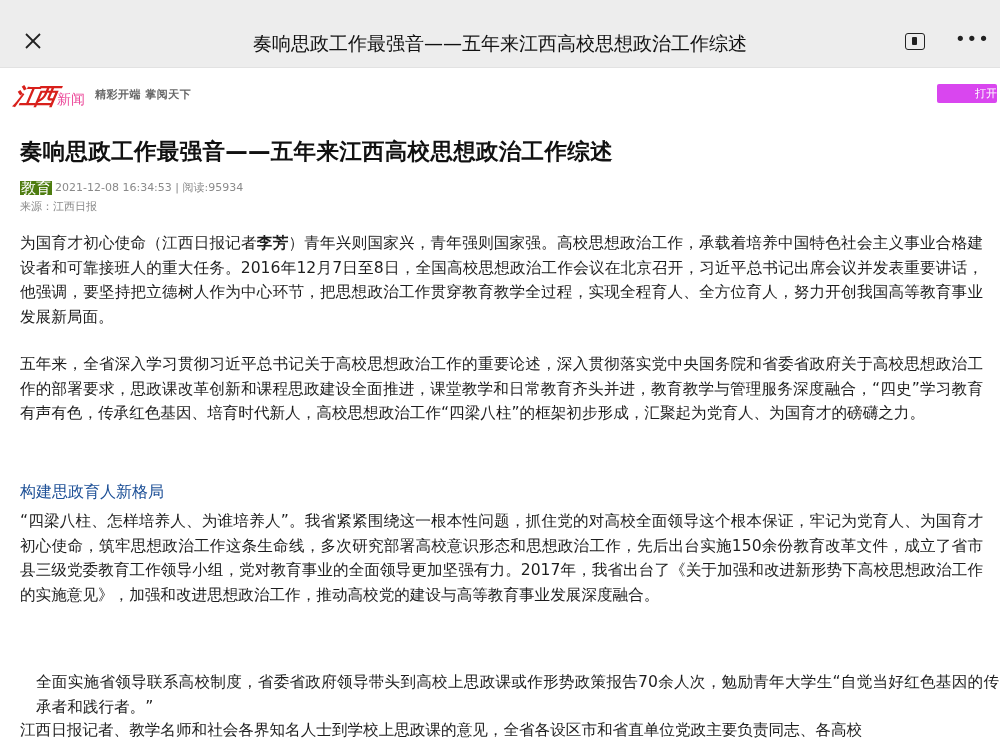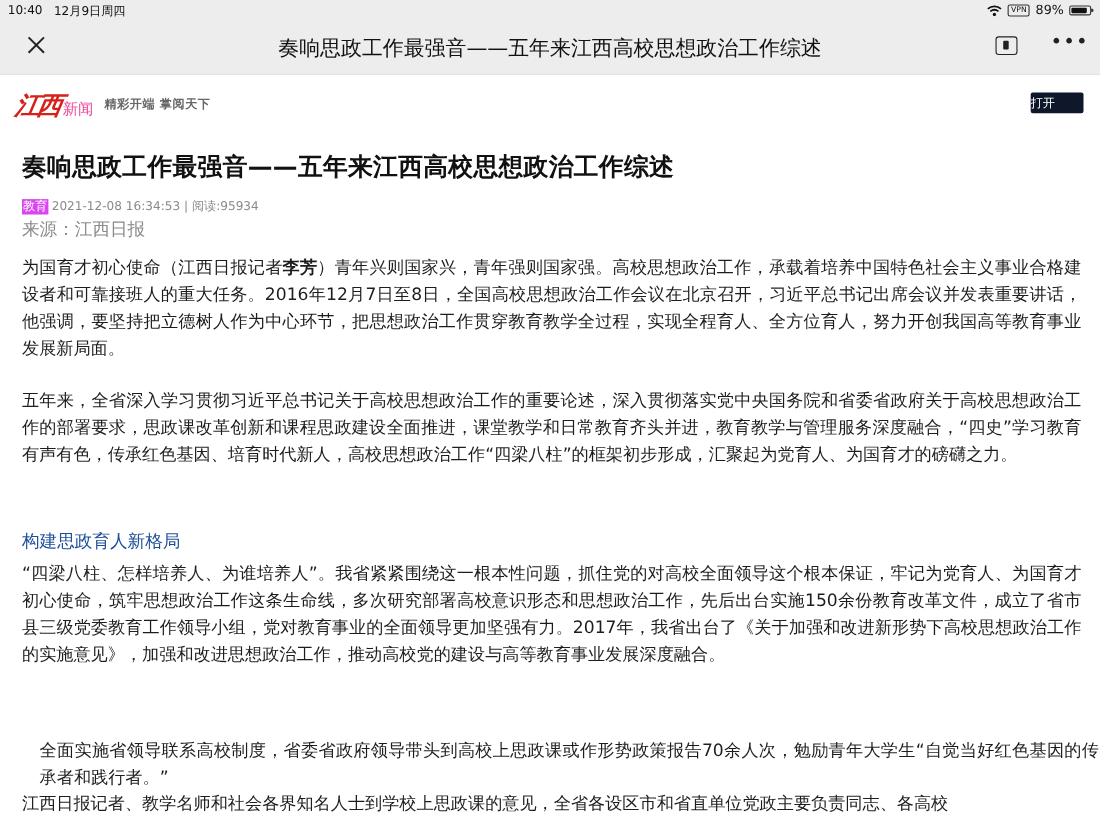--- a/index.html
+++ b/index.html
@@ -17,49 +17,33 @@
   .nav-title { position:absolute; left:0; right:0; top:31px; text-align:center; font-size:19px; color:#111; pointer-events:none; }
   .pip-btn { position:absolute; left:905px; top:33px; width:20px; height:17px; border:1.6px solid #222; border-radius:3px; box-sizing:border-box; cursor:pointer; }
   .pip-btn span { position:absolute; left:6px; top:3px; width:5px; height:8px; background:#222; border-radius:1px; }
   .more-btn { position:absolute; left:955px; top:33px; width:24px; height:18px; font-size:18px; line-height:12px; letter-spacing:1px; color:#222; cursor:pointer; text-align:center; }
 
   .brandbar { position:absolute; left:0; top:68px; width:1000px; height:52px; }
   .logo { position:absolute; left:14px; top:13px; display:flex; align-items:flex-end; }
   .logo .red { font-family:"DejaVu Serif","Liberation Serif",serif; font-style:italic; font-weight:bold; color:#d8201b; font-size:23px; letter-spacing:-3px; transform:skewX(-10deg); }
   .logo .black { font-family:Liberation Sans, sans-serif; font-size:14px; color:#ec4899; margin-left:3px; margin-bottom:3px; }
   .slogan { position:absolute; left:95px; top:19px; font-family:"DejaVu Serif","Liberation Serif",serif; font-size:11px; color:#666; letter-spacing:0.5px;font-weight:bold; }
-  .open-btn { position:absolute; left:937px; top:84px; width:48px; height:19px; background:#0f172a; color:#fff; border-radius:2px; font-size:11px; text-align:left; line-height:19px; cursor:pointer; }
+  .open-btn { position:absolute; left:937px; top:84px; width:48px; height:19px; background:#d946ef; color:#fff; border-radius:2px; font-size:11px; text-align:right; line-height:19px; cursor:pointer;padding-left:12px; }
   .headline { position:absolute; left:20px; top:136px; font-size:22.5px; font-weight:bold; color:#111; white-space:nowrap; letter-spacing:0.3px; }
   .meta { position:absolute; left:20px; top:180px; font-size:11px; color:#8a8a8a; display:flex; align-items:center; }
-  .tag { background:#d946ef; color:#fff; padding:0 1px; margin-right:3px; font-size:11px; line-height:14px; cursor:pointer; }
-  .source { position:absolute; left:20px; top:199px; font-size:16px; color:#8a8a8a; }
+  .tag { background:#4d7c0f; color:#fff; padding:0 1px; margin-right:3px; font-size:15px; line-height:14px; cursor:pointer; }
+  .source { position:absolute; left:20px; top:199px; font-size:11px; color:#8a8a8a; }
   .para { position:absolute; left:20px; width:963px; font-size:15.6px; line-height:24.5px; color:#1d1d1d; text-align:justify; }
   .para b { font-weight:bold; }
   .section-h { position:absolute; left:20px; font-size:16px; font-weight:normal; color:#1c4f96; }
 </style>
 </head>
 <body>
 
 <div class="topbar">
-  <div class="status">
-    <span class="time">10:40</span>
-    <span class="date">12月9日周四</span>
-    <div class="right">
-      <svg width="14" height="11" viewBox="0 0 14 11">
-        <path d="M1 4 A9 9 0 0 1 13 4" stroke="#111" stroke-width="1.6" fill="none"></path>
-        <path d="M3.3 6.3 A6 6 0 0 1 10.7 6.3" stroke="#111" stroke-width="1.6" fill="none"></path>
-        <circle cx="7" cy="9.2" r="1.5" fill="#111"></circle>
-      </svg>
-      <span class="vpn">VPN</span>
-      <span>89%</span>
-      <div class="battery">
-          <div class="lvl"></div>
-        </div>
-    </div>
-  </div>
 
   <div class="close-btn">
     <svg width="26" height="26" viewBox="0 0 26 26">
       <line x1="6" y1="6" x2="20" y2="20" stroke="#222" stroke-width="1.8"></line>
       <line x1="20" y1="6" x2="6" y2="20" stroke="#222" stroke-width="1.8"></line>
     </svg>
   </div>
   <div class="nav-title">奏响思政工作最强音——五年来江西高校思想政治工作综述</div>
   <div class="pip-btn">
       <span></span>

